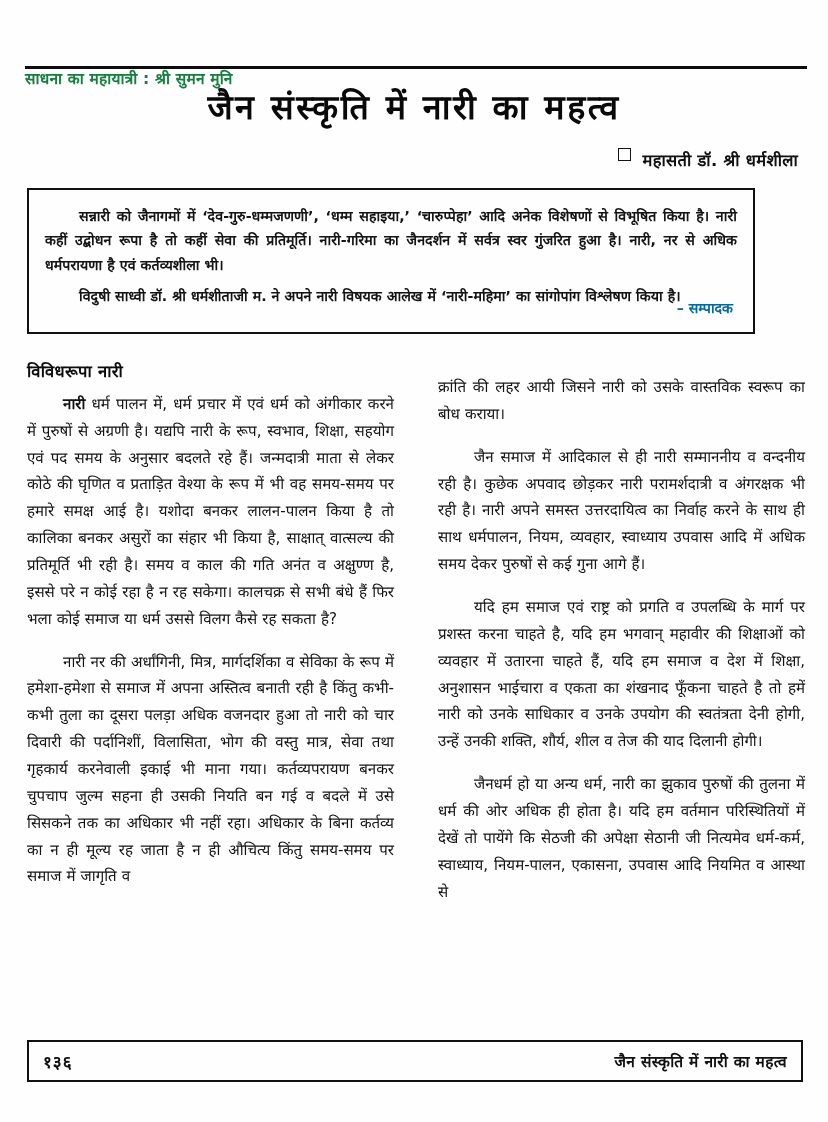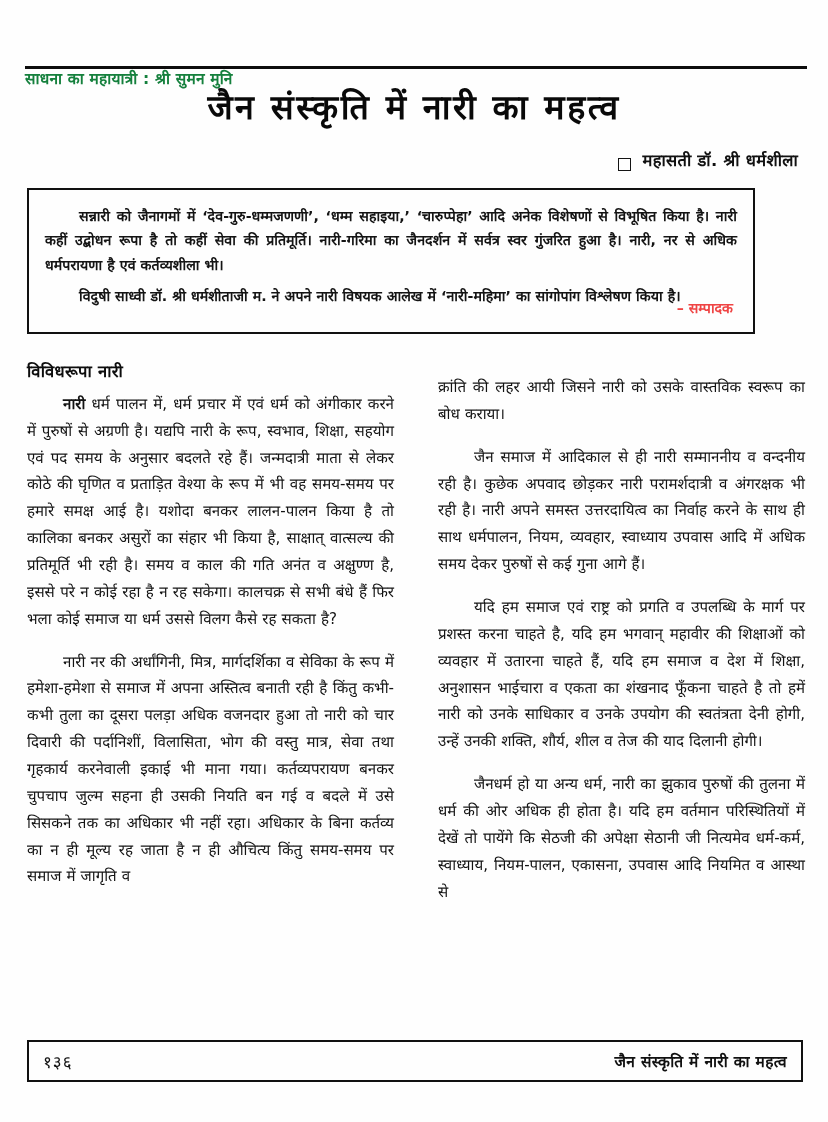--- a/index.html
+++ b/index.html
@@ -59,21 +59,21 @@
   .byline {
     position: absolute;
     right: 30px;
     top: 148px;
     font-family: "DejaVu Sans", sans-serif;
     font-size: 16.5px;
     font-weight: 700;
     color: #111;
     letter-spacing: 0.3px;
     display: flex;
-    align-items: flex-end;
+    align-items: flex-start;
     gap: 12px;
   }
   .byline .sq {
     display: inline-block;
     width: 11px;
     height: 11px;
     border: 1.6px solid #141414;
     background: #fff;
   }
 
@@ -98,21 +98,21 @@
     text-align: justify;
     text-indent: 34px;
     letter-spacing: 0.05px;
   }
   .editorial-box p:last-of-type { margin-bottom: 12px; }
   .editor-sign {
     text-align: right;
     font-family: "DejaVu Sans", sans-serif;
     font-size: 14.2px;
     font-weight: 700;
-    color: #ef4444;
+    color: #0369a1;
     margin-top: -23px;
     padding-right: 4px;
   }
 
   
   .columns {
     position: absolute;
     left: 27px;
     top: 362px;
     width: 778px;
@@ -161,21 +161,21 @@
     border: 2.4px solid #111;
     box-sizing: border-box;
     display: flex;
     align-items: center;
     justify-content: space-between;
     padding: 0 14px;
   }
   .footer-page-no {
     font-family: "DejaVu Sans", sans-serif;
     font-size: 17px;
-    font-weight: 400;
+    font-weight: 700;
     color: #111;
     letter-spacing: 1px;
   }
   .footer-title {
     font-family: "DejaVu Sans", sans-serif;
     font-size: 15.5px;
     font-weight: 700;
     color: #111;
     letter-spacing: 0.3px;
   }

